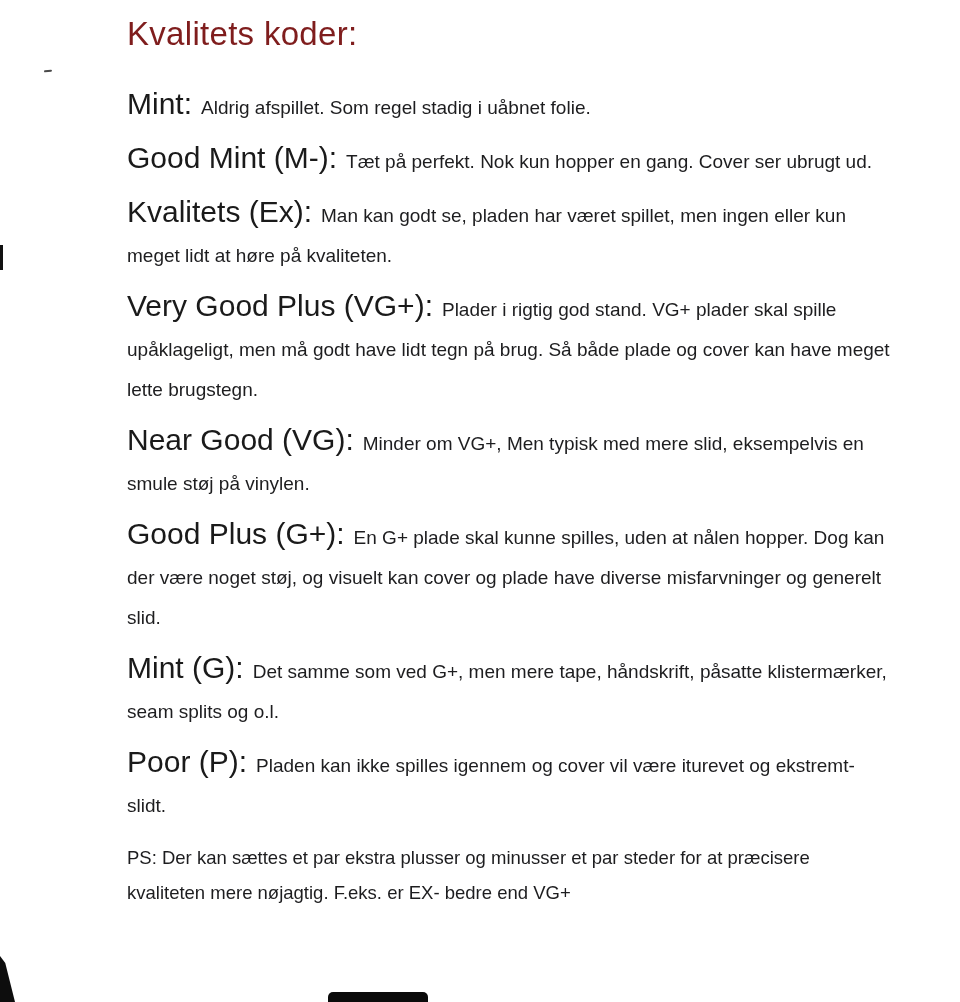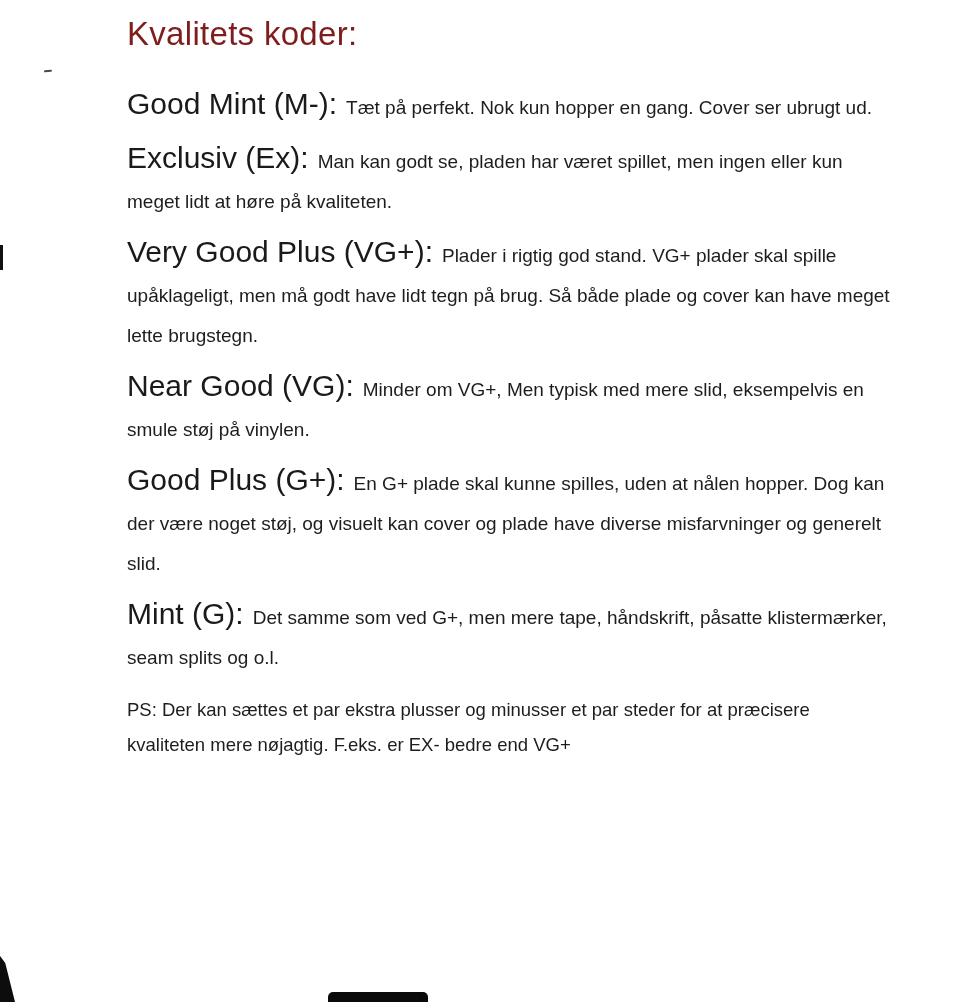--- a/index.html
+++ b/index.html
@@ -70,34 +70,36 @@
     border-radius: 5px 5px 0 0;
   }
 </style>
 </head>
 <body>
 
 <div class="page">
   <h1 class="title">Kvalitets koder:</h1>
 
   <div>
+  <p class="entry"><span class="term">Mint:</span><span class="desc">Aldrig afspillet. Som regel stadig i uåbnet folie.</span></p>
 
   <p class="entry"><span class="term">Good Mint (M-):</span><span class="desc">Tæt på perfekt. Nok kun hopper en gang. Cover ser ubrugt ud.</span></p>
 
-  <p class="entry"><span class="term">Exclusiv (Ex):</span><span class="desc">Man kan godt se, pladen har været spillet, men ingen eller kun meget lidt at høre på kvaliteten.</span></p>
+  <p class="entry"><span class="term">Kvalitets (Ex):</span><span class="desc">Man kan godt se, pladen har været spillet, men ingen eller kun meget lidt at høre på kvaliteten.</span></p>
 
   <p class="entry"><span class="term">Very Good Plus (VG+):</span><span class="desc">Plader i rigtig god stand. VG+ plader skal spille upåklageligt, men må godt have lidt tegn på brug. Så både plade og cover kan have meget lette brugstegn.</span></p>
 
   <p class="entry"><span class="term">Near Good (VG):</span><span class="desc">Minder om VG+, Men typisk med mere slid, eksempelvis en smule støj på vinylen.</span></p>
 
   <p class="entry"><span class="term">Good Plus (G+):</span><span class="desc">En G+ plade skal kunne spilles, uden at nålen hopper. Dog kan der være noget støj, og visuelt kan cover og plade have diverse misfarvninger og generelt slid.</span></p>
 
   <p class="entry"><span class="term">Mint (G):</span><span class="desc">Det samme som ved G+, men mere tape, håndskrift, påsatte klistermærker, seam splits og o.l.</span></p>
 
 
+  <p class="entry"><span class="term">Poor (P):</span><span class="desc">Pladen kan ikke spilles igennem og cover vil være iturevet og ekstremt-slidt.</span></p>
 </div>
 
   <p class="ps">PS: Der kan sættes et par ekstra plusser og minusser et par steder for at præcisere kvaliteten mere nøjagtig. F.eks. er EX- bedre end VG+</p>
 </div>
 
 <div class="artifact artifact-dash"></div>
 <div class="artifact artifact-left-line"></div>
 <div class="artifact artifact-corner"></div>
 <div class="artifact artifact-bottom-bar"></div>
 

